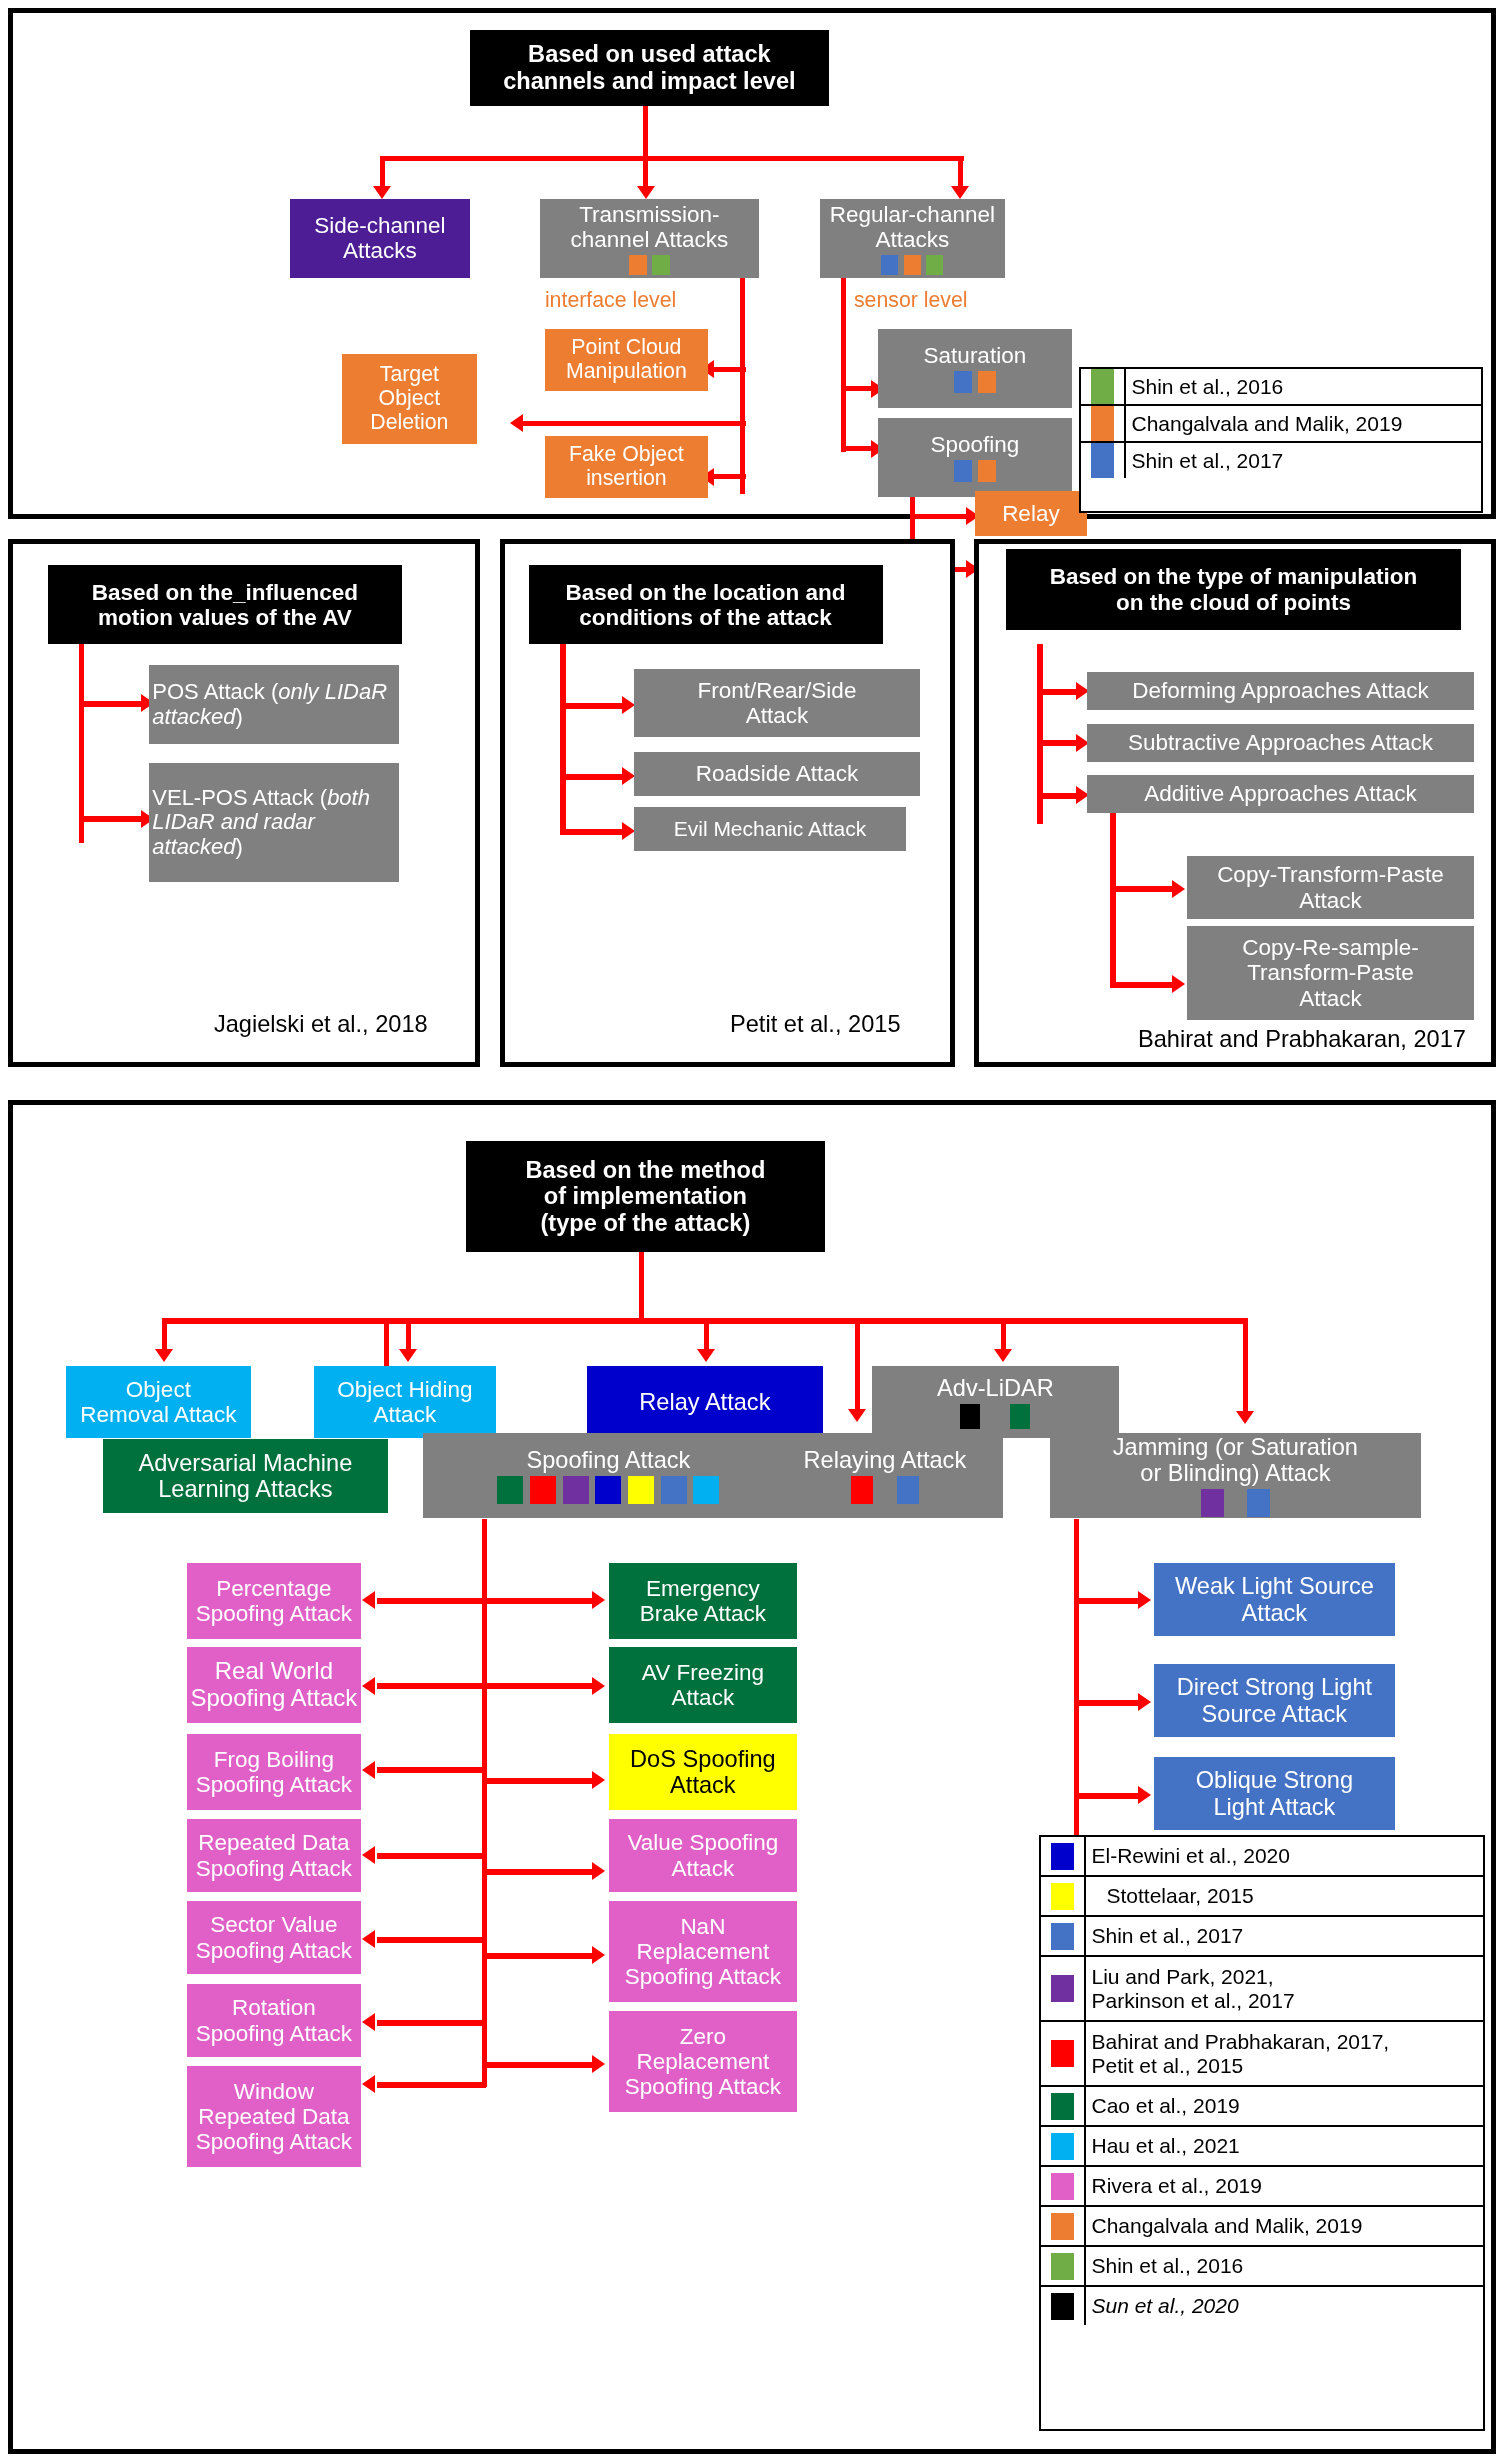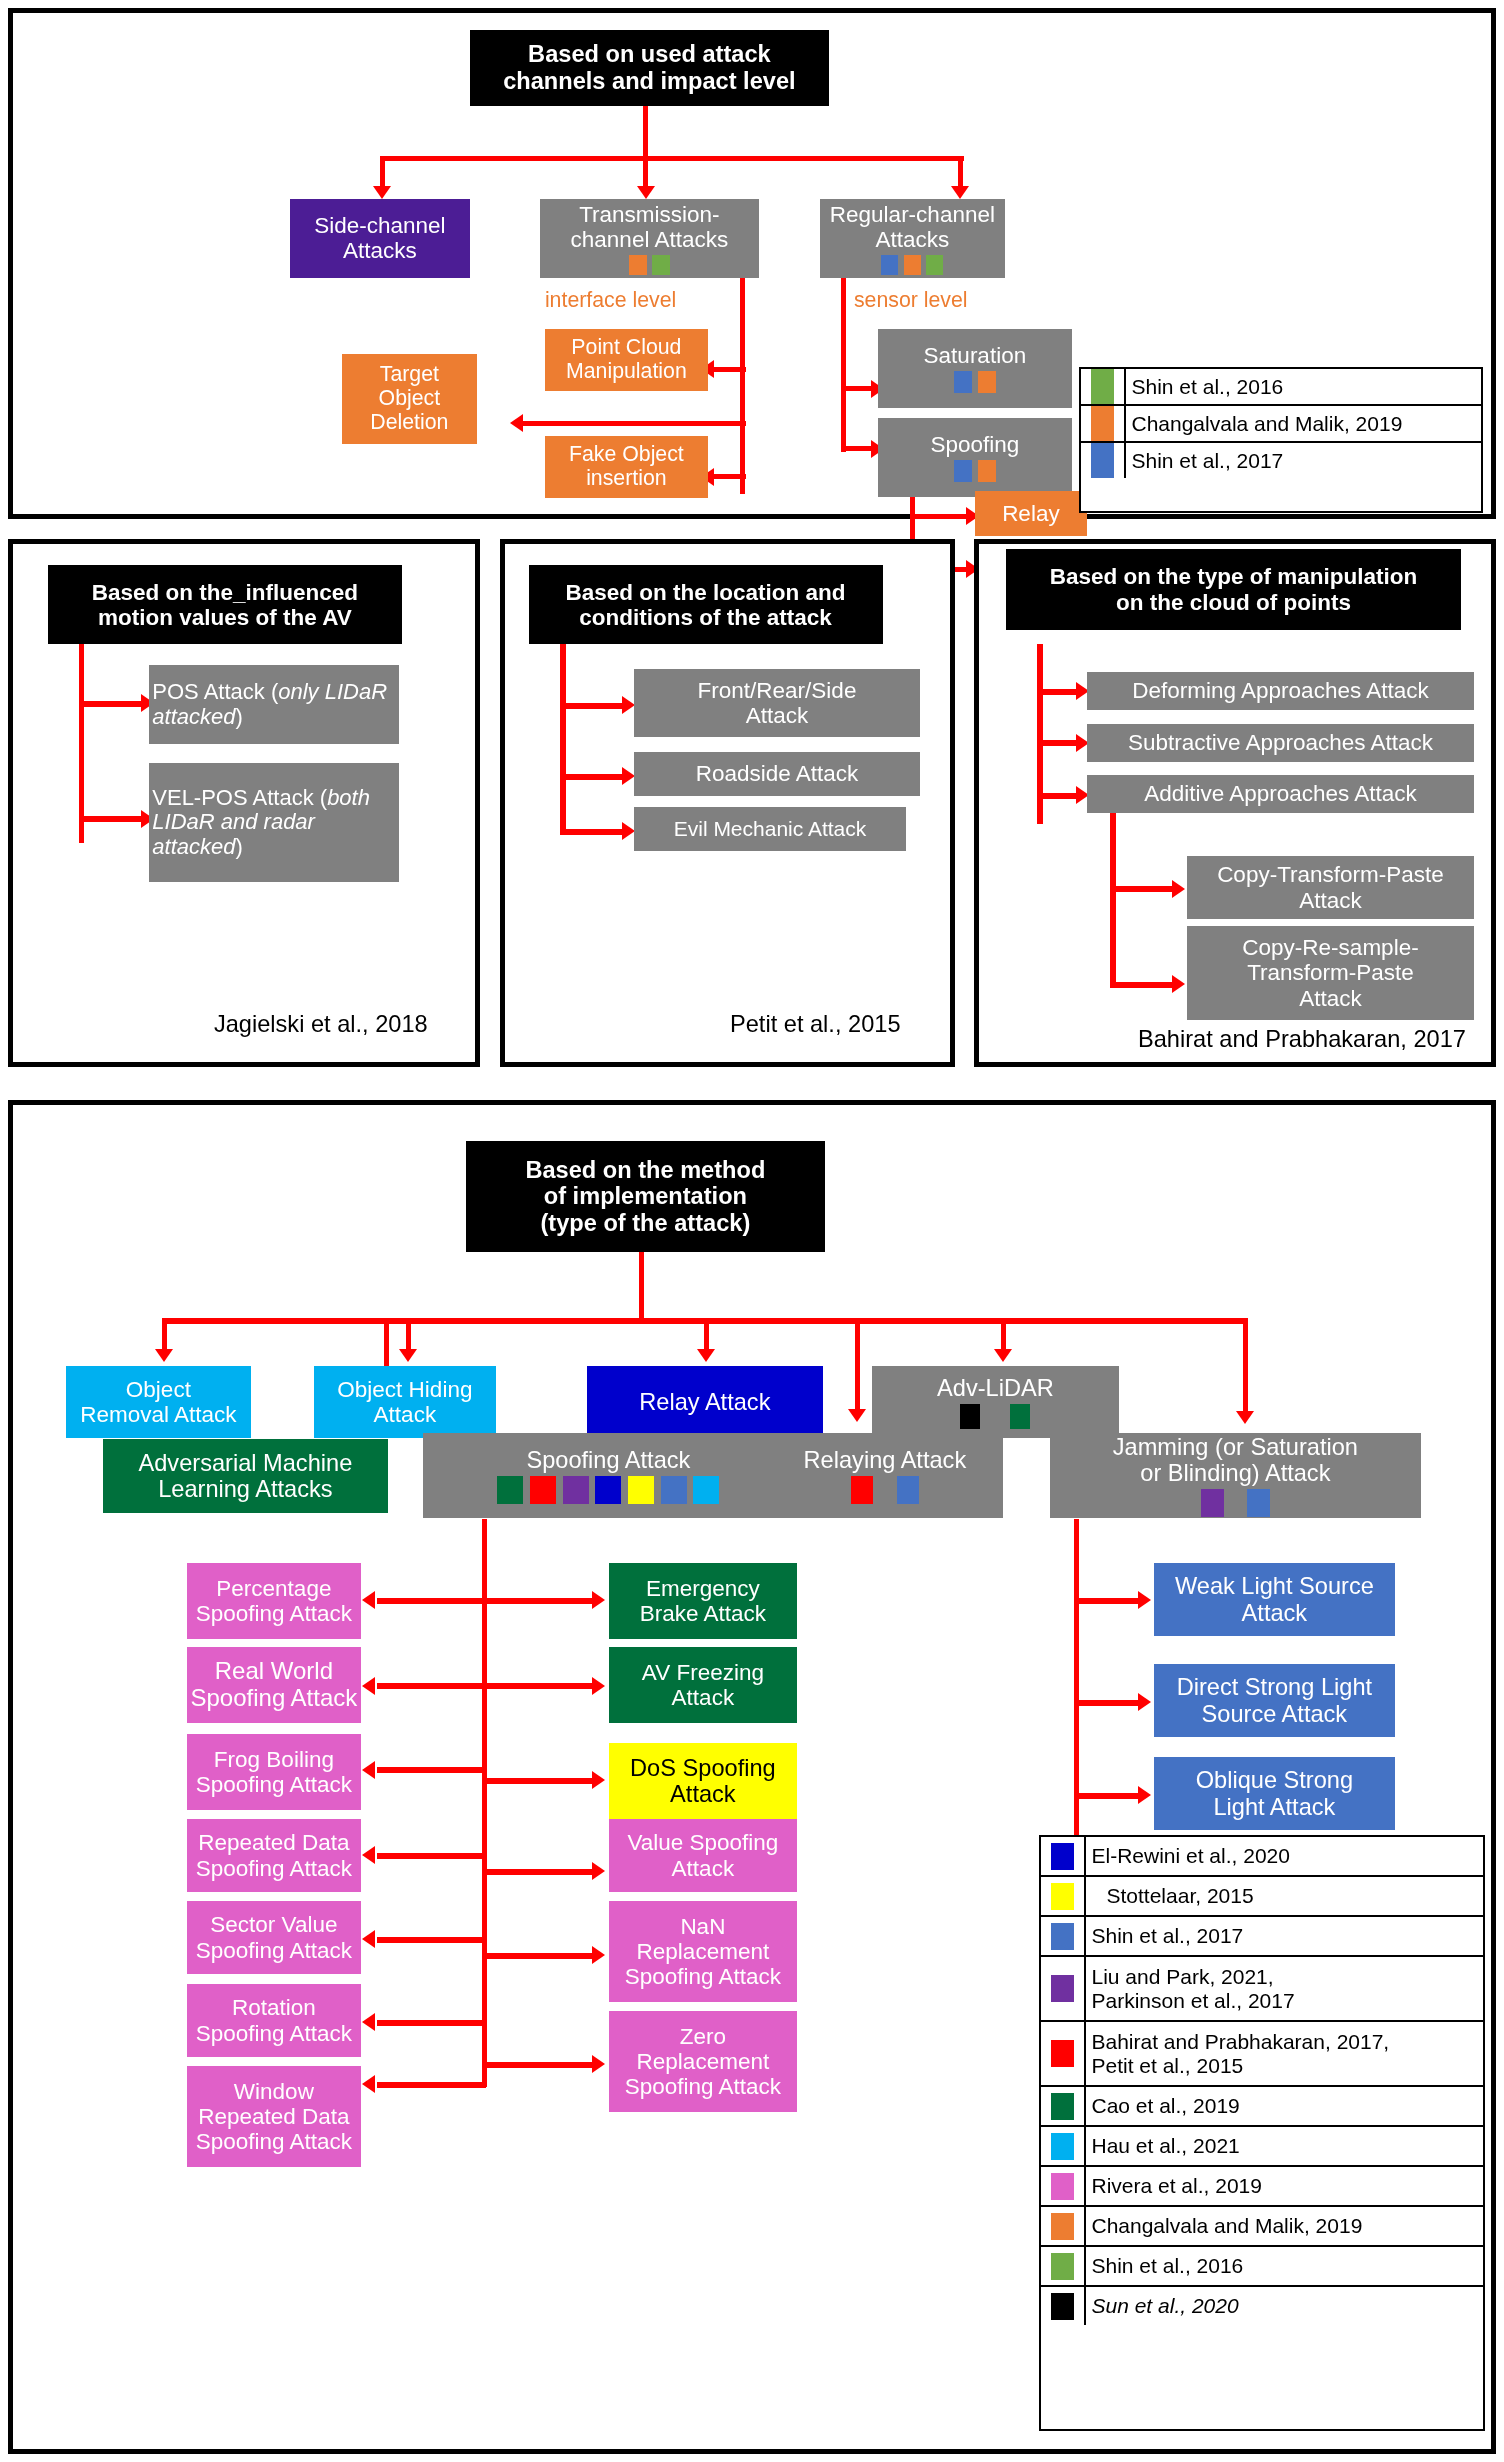--- a/index.html
+++ b/index.html
@@ -298,21 +298,21 @@
     <div class="ar left" style="left:349px;top:741px;"></div>
     <div class="ln" style="left:364px;top:832px;width:109px;height:5.6px;"></div>
     <div class="ar left" style="left:349px;top:825px;"></div>
     <div class="ln" style="left:364px;top:915px;width:109px;height:5.6px;"></div>
     <div class="ar left" style="left:349px;top:908px;"></div>
     <div class="ln" style="left:364px;top:977px;width:109px;height:5.6px;"></div>
     <div class="ar left" style="left:349px;top:970px;"></div>
 
     <div class="box dgreen" style="left:596px;top:458px;width:188px;height:76px;font-size:22.5px;">Emergency<br>Brake Attack</div>
     <div class="box dgreen" style="left:596px;top:542px;width:188px;height:76px;font-size:22.5px;">AV Freezing<br>Attack</div>
-    <div class="box yellow" style="left:596px;top:629px;width:188px;height:76px;font-size:23.6px;margin-top:9px;">DoS Spoofing<br>Attack</div>
+    <div class="box yellow" style="left:596px;top:629px;width:188px;height:76px;font-size:23.6px;">DoS Spoofing<br>Attack</div>
     <div class="box pink" style="left:596px;top:714px;width:188px;height:73px;font-size:22.5px;">Value Spoofing<br>Attack</div>
     <div class="box pink" style="left:596px;top:796px;width:188px;height:101px;font-size:22.5px;">NaN<br>Replacement<br>Spoofing Attack</div>
     <div class="box pink" style="left:596px;top:906px;width:188px;height:101px;font-size:22.5px;">Zero<br>Replacement<br>Spoofing Attack</div>
 
     <div class="ln" style="left:472px;top:493px;width:110px;height:5.6px;"></div>
     <div class="ar right" style="left:579px;top:486px;"></div>
     <div class="ln" style="left:472px;top:578px;width:110px;height:5.6px;"></div>
     <div class="ar right" style="left:579px;top:572px;"></div>
     <div class="ln" style="left:472px;top:673px;width:110px;height:5.6px;"></div>
     <div class="ar right" style="left:579px;top:666px;"></div>

